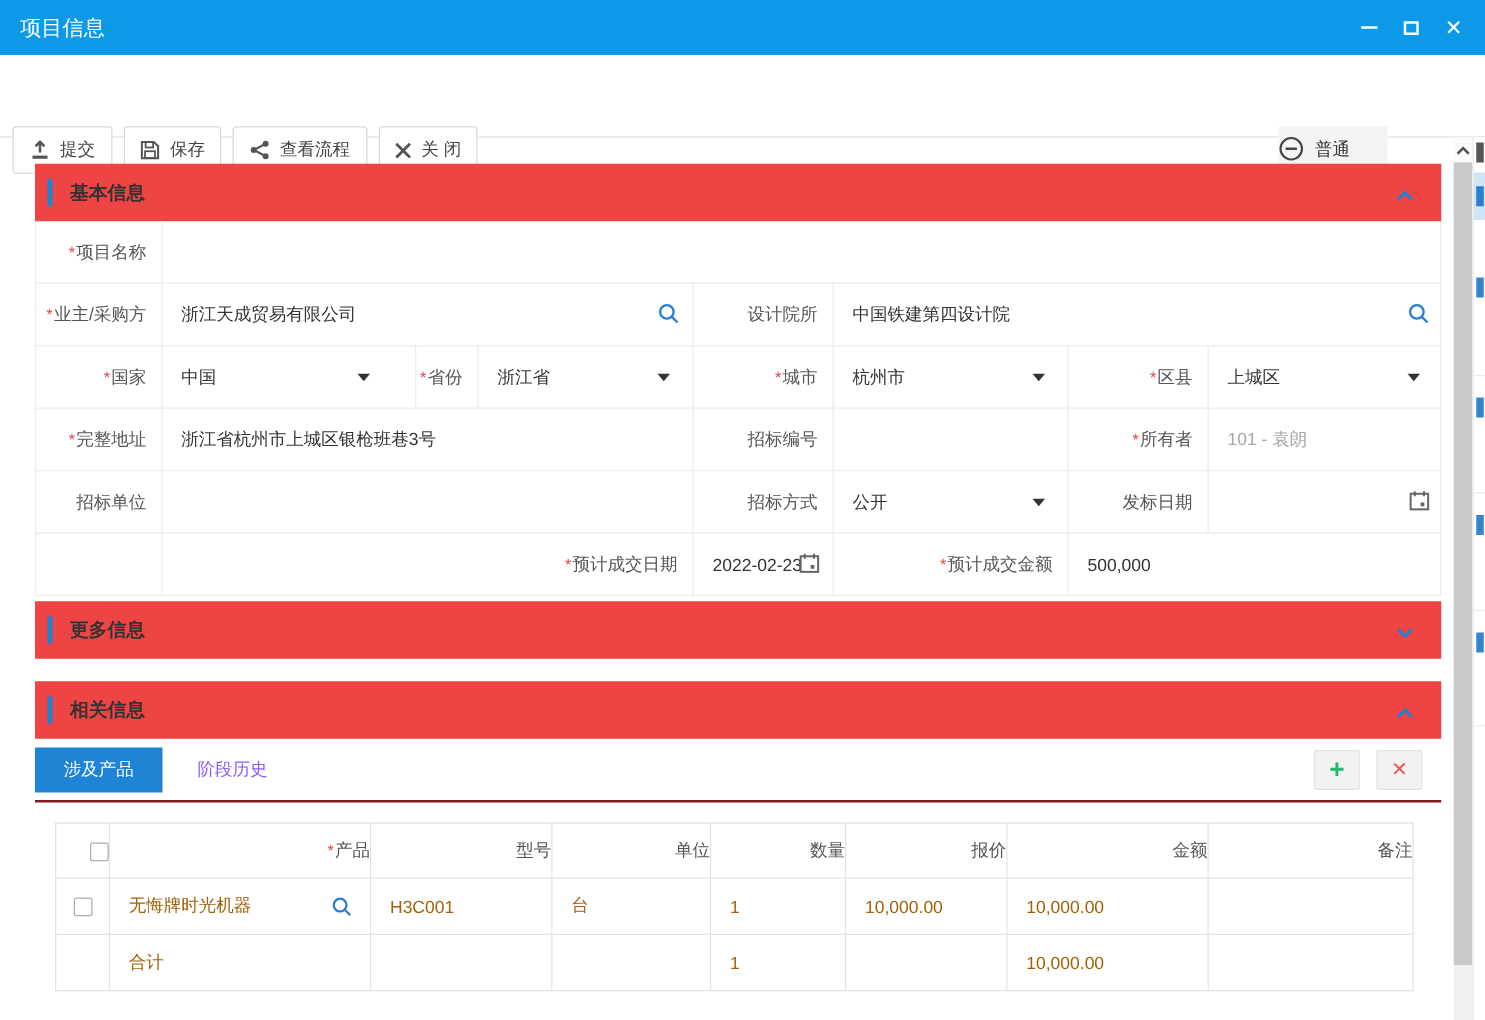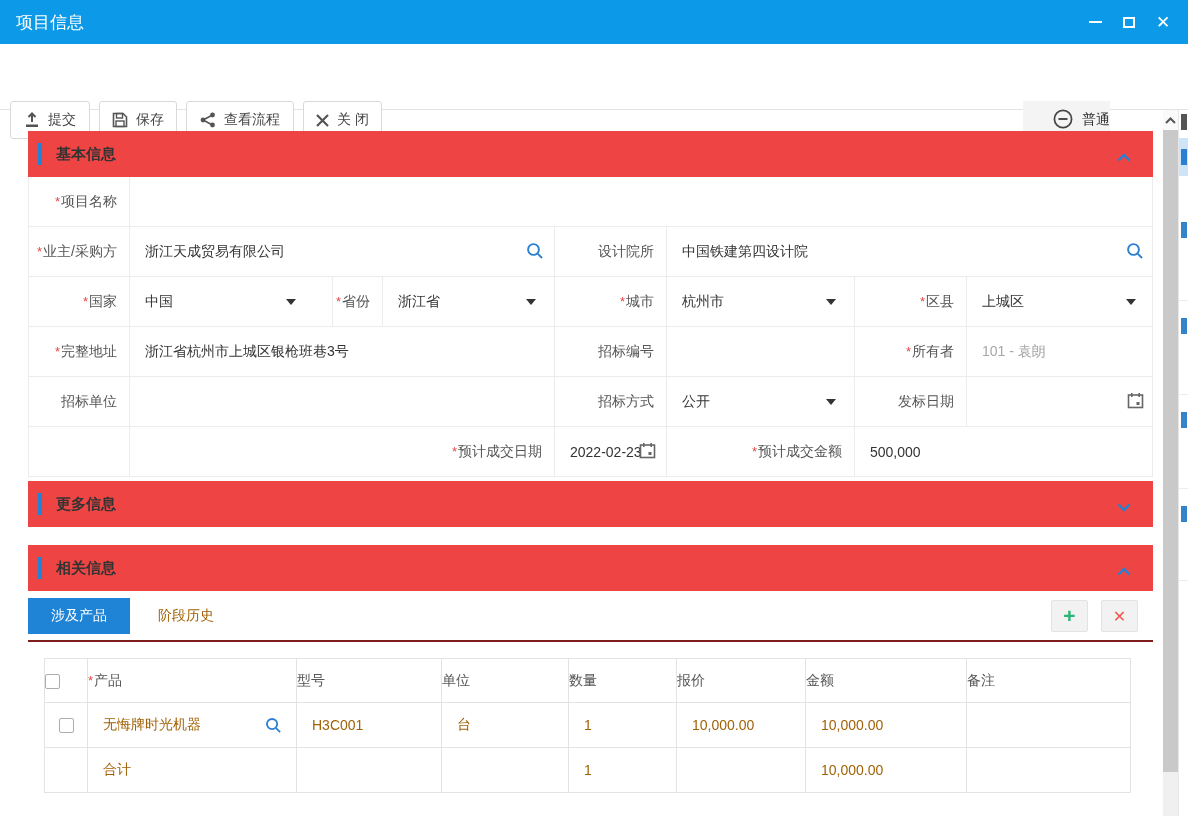--- a/index.html
+++ b/index.html
@@ -17,21 +17,21 @@
   .ic-close { color:#fff; font-size:17px; font-weight:bold; line-height:1; }
 
   
   .toolbar { position:absolute; left:0; top:44px; width:1188px; height:66px; background:#fff;
              border-bottom:1px solid #e3e3e3; }
   .tbtn { position:absolute; top:57px; height:38px; background:#fff; border:1px solid #d9d9d9;
           border-radius:3px; display:flex; align-items:center; justify-content:center; gap:8px;
           font-size:14px; color:#444; cursor:pointer; }
   .tbtn svg { display:block; }
   .mode-btn { position:absolute; top:57px; right:78px; width:87px; height:38px; background:#f4f4f4;
-              display:flex; align-items:center; justify-content:flex-end; gap:9px; font-size:14px;
+              display:flex; align-items:center; justify-content:flex-start; gap:9px; font-size:14px;
               color:#333; cursor:pointer; border:none; }
 
   
   .panel { position:absolute; left:28px; top:131px; width:1125px; }
 
   .sect { height:46px; background:#ef4444; display:flex; align-items:center; position:relative; }
   .sect .bar { width:4px; height:22px; background:#1f83d6; margin:0 14px 0 10px; }
   .sect .stitle { font-size:15px; font-weight:bold; color:#333; }
   .sect .chev { position:absolute; right:22px; top:17px; }
 
@@ -54,32 +54,32 @@
   .icon-right { position:absolute; right:10px; top:15px; }
 
   .gap4 { height:4px; background:#fff; }
   .gap18 { height:18px; background:#fff; }
 
   
   .tabrow { margin-top:7px; height:36px; display:flex; align-items:center; position:relative;
             border-bottom:2px solid #7f1d1d; height:44px; align-items:flex-start; }
   .tab-active { background:#1f83d6; color:#fff; height:36px; padding:0 23px; font-size:14px;
                 display:flex; align-items:center; cursor:pointer; }
-  .tab { color:#a16207; height:36px; padding:0 14px; margin-left:14px; font-size:14px;
+  .tab { color:#8b5cf6; height:36px; padding:0 14px; margin-left:14px; font-size:14px;
          display:flex; align-items:center; cursor:pointer; }
   .sqbtn { position:absolute; top:2px; width:37px; height:32px; background:#f2f2f2;
            border:1px solid #e3e3e3; border-radius:2px; display:flex; align-items:center;
            justify-content:center; cursor:pointer; font-weight:bold; }
   .btn-add { right:65px; color:#26b573; font-size:21px; }
   .btn-del { right:15px; color:#f0564a; font-size:16px; }
 
   
   .ptable { margin:16px 0 0 16px; border-collapse:collapse; width:1086px; table-layout:fixed; }
   .ptable th, .ptable td { border:1px solid #e3e3e3; font-size:14px; font-weight:normal; }
-  .ptable th { height:44px; color:#555; text-align:left; }
+  .ptable th { height:44px; color:#555; text-align:right; }
   .ptable td { height:45px; padding-left:15px; color:#a16207; position:relative; }
   .ptable td.c { text-align:center; padding-left:0; }
   .gray { color:#a6a6a6; }
   .sum { color:#8a8a8a; }
   .cw-chk { width:43px; } .cw-prod { width:209px; } .cw-model { width:145px; } .cw-unit { width:127px; }
   .cw-qty { width:108px; } .cw-quote { width:129px; } .cw-amt { width:161px; } .cw-rmk { width:164px; }
   .chkbox { display:inline-block; width:15px; height:15px; border:1px solid #adadad; border-radius:2px;
             background:#fff; vertical-align:middle; cursor:pointer; }
   .td-search { position:absolute; right:14px; top:14px; }
 

